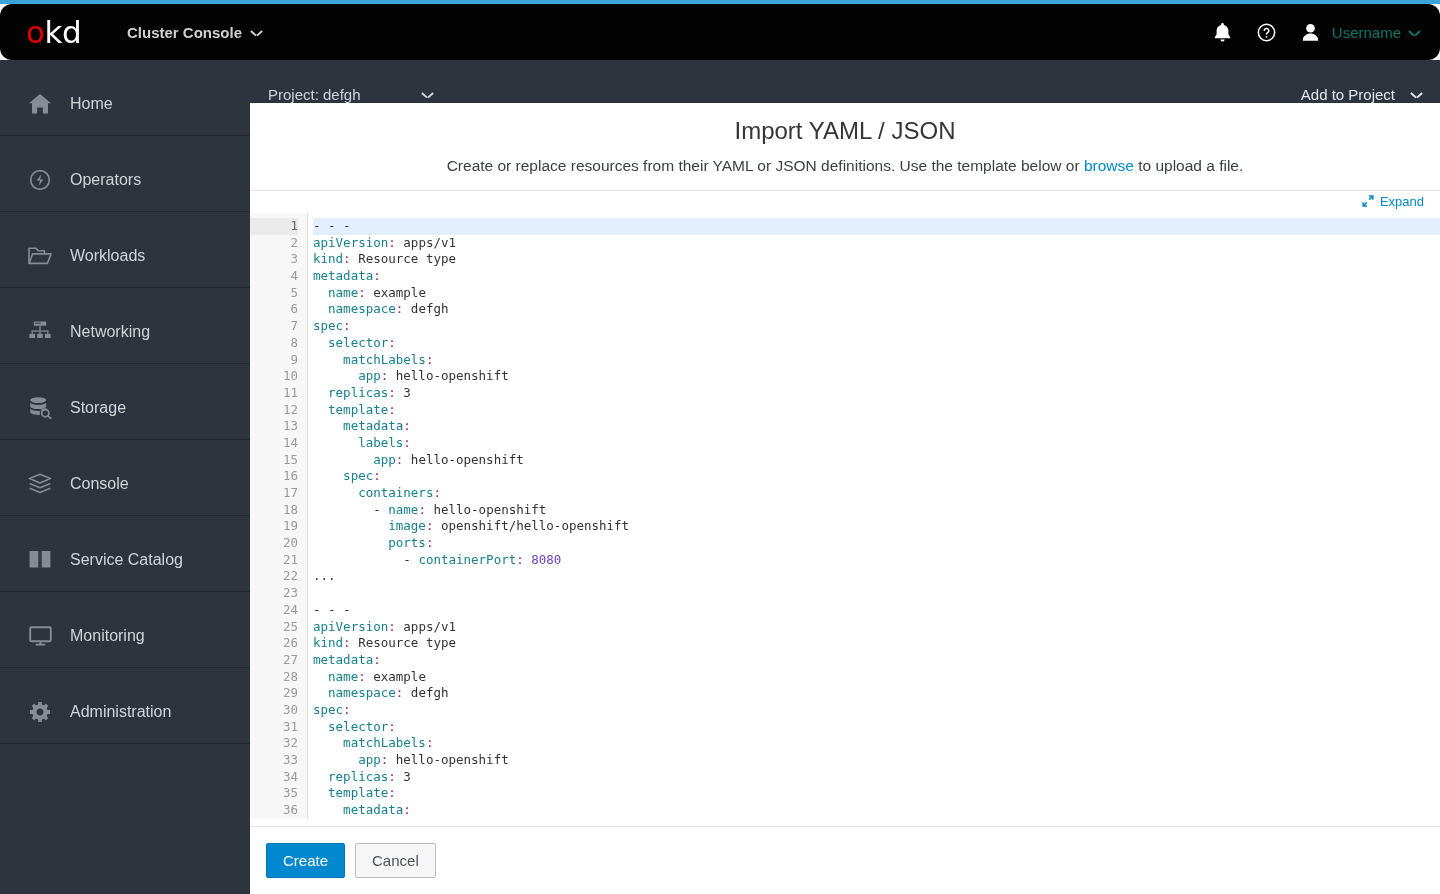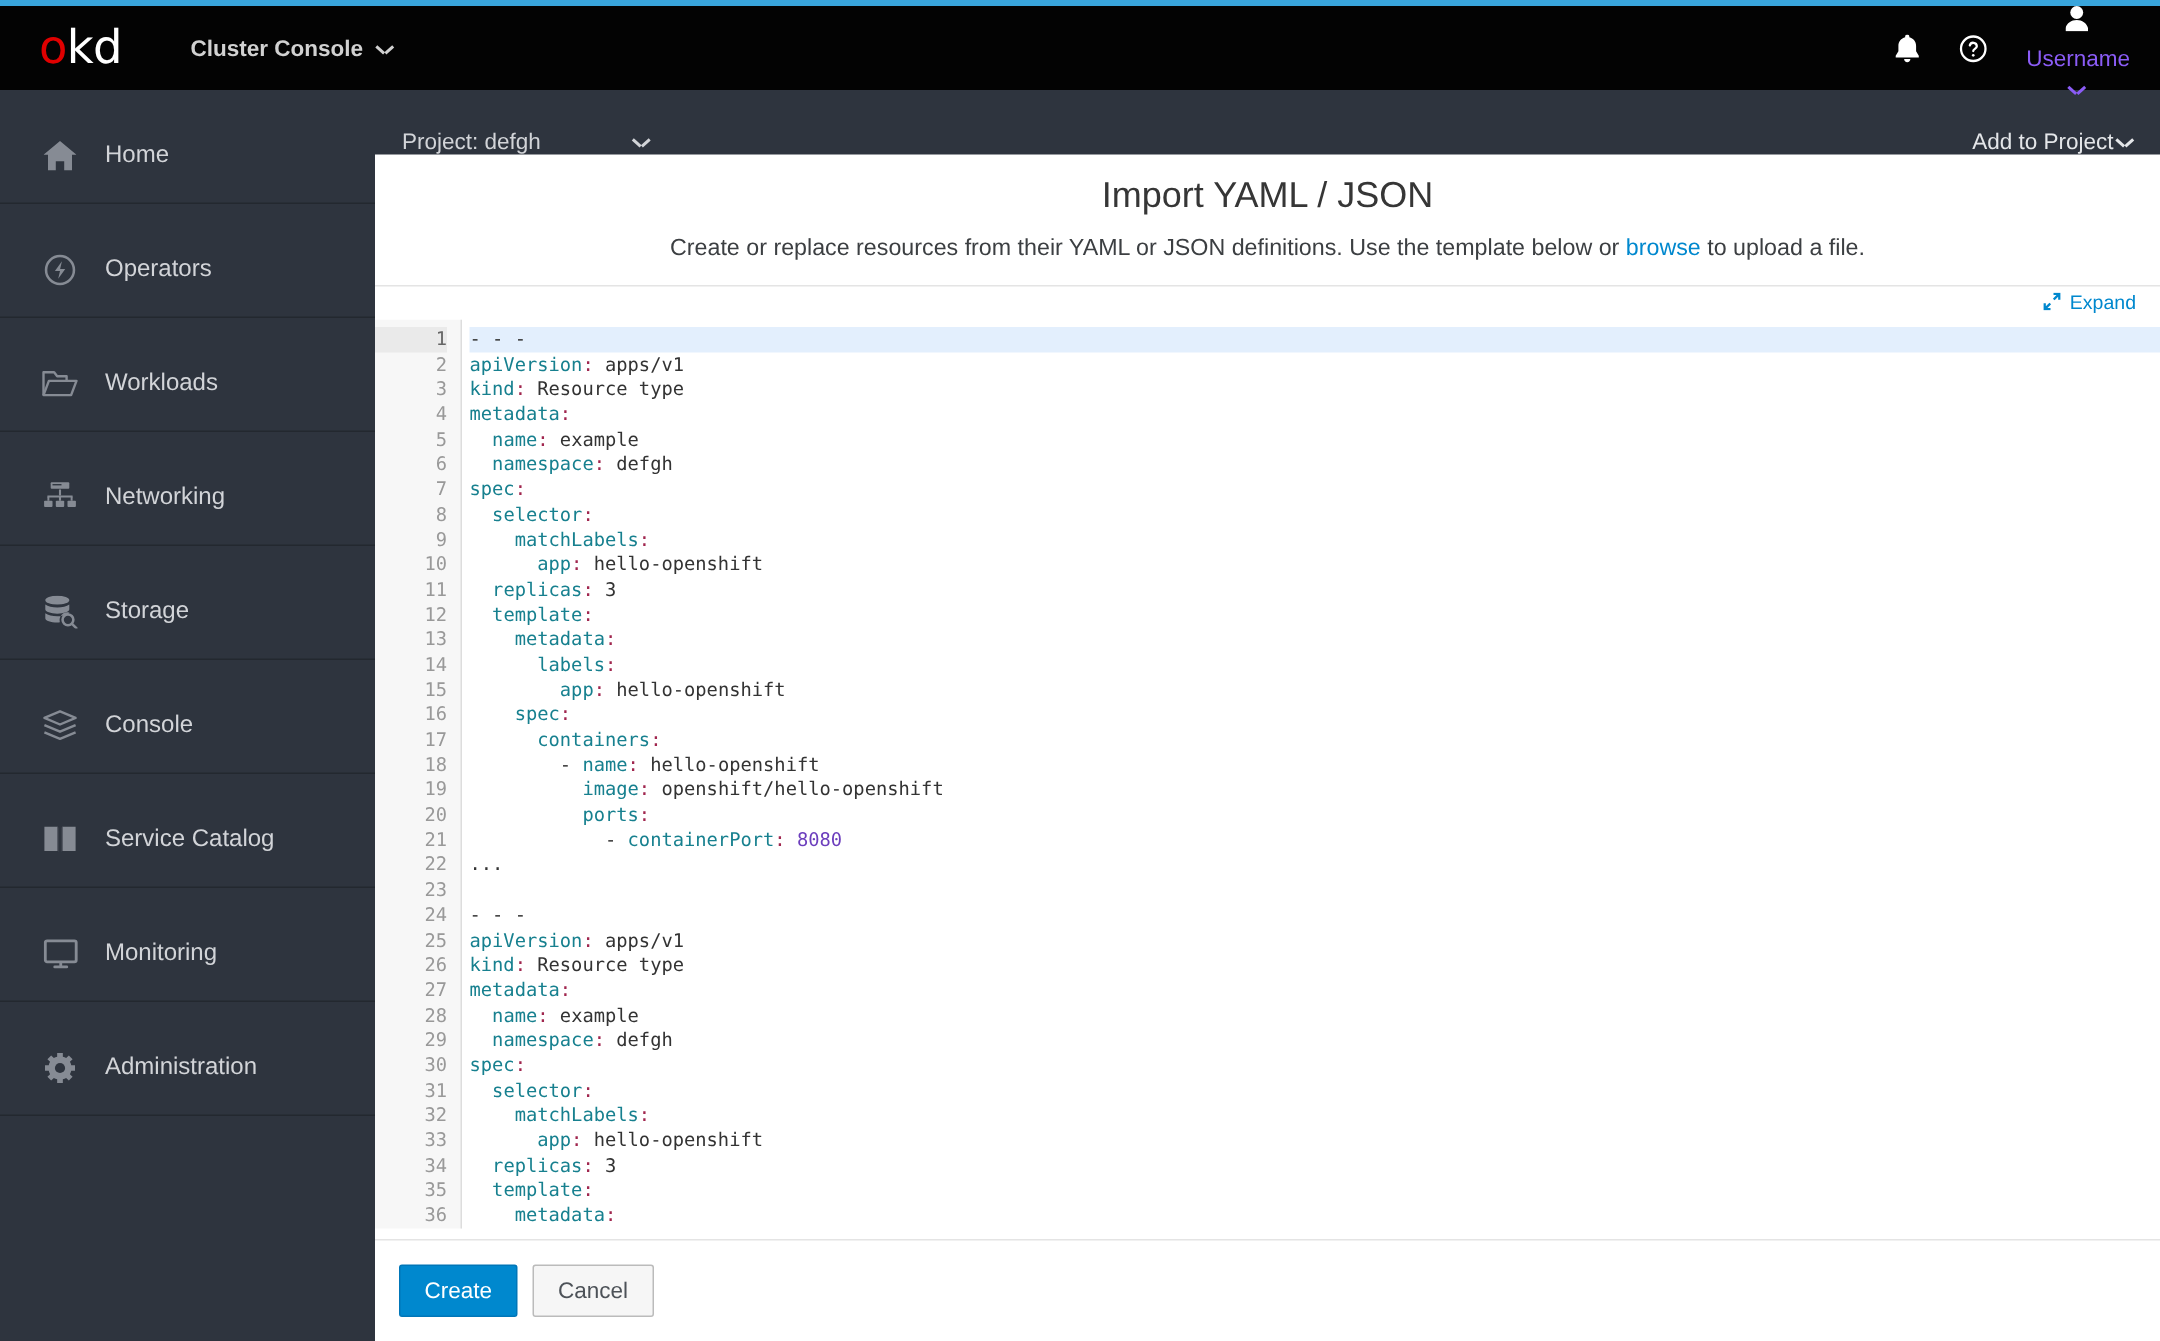--- a/index.html
+++ b/index.html
@@ -23,20 +23,21 @@
     z-index: 40;
   }
 
   
   .masthead {
     position: absolute; top: 4px; left: 0;
     width: 1440px; height: 56px;
     background: #030303;
     display: flex; align-items: center;
     z-index: 30;
+    border-radius: 12px;
   }
   .brand {
     width: 74px; margin-left: 26px;
     display: flex; align-items: center;
     cursor: pointer;
   }
   .logo-text {
     font-family: "DejaVu Sans", sans-serif;
     font-size: 31px; font-weight: 400;
     letter-spacing: -0.5px; line-height: 1;
@@ -55,21 +56,21 @@
     margin-left: auto; margin-right: 20px;
     display: flex; align-items: center; gap: 22px;
   }
   .mh-icon {
     width: 22px; height: 22px;
     display: flex; align-items: center; justify-content: center;
     color: #fff; cursor: pointer;
   }
   .user-menu {
     display: flex; align-items: center; gap: 8px;
-    color: #8b5cf6; font-size: 15px; cursor: pointer; flex-direction: column;
+    color: #0f766e; font-size: 15px; cursor: pointer;
   }
   .user-menu .uname { margin-left: 2px; }
 
   
   .chev { display: inline-block; width: 11px; height: 7px; position: relative; }
   .chev::before, .chev::after {
     content: ""; position: absolute; top: 1px;
     width: 7px; height: 1.6px; background: currentColor;
   }
   .chev::before { left: 0; transform: rotate(42deg); transform-origin: left center; }
@@ -107,21 +108,21 @@
   }
   .project-select {
     margin-left: 18px;
     display: flex; align-items: center;
     color: #d2d4d8; font-size: 15px; cursor: pointer;
     min-width: 175px;
   }
   .project-select .chev { margin-left: auto; margin-right: 10px; }
   .add-to-project {
     margin-left: auto; margin-right: 18px;
-    display: flex; align-items: center; gap: 2px;
+    display: flex; align-items: center; gap: 16px;
     color: #e4e6e9; font-size: 15px; cursor: pointer;
   }
 
   
   .panel {
     position: absolute; top: 103px; left: 250px;
     width: 1190px; height: 791px;
     background: #ffffff;
     z-index: 10;
     display: flex; flex-direction: column;

